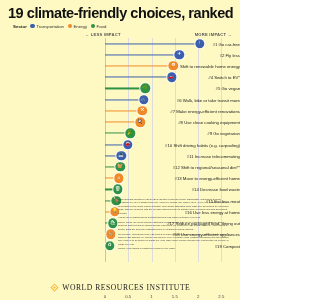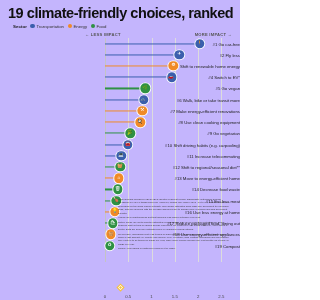--- a/index.html
+++ b/index.html
@@ -2,21 +2,21 @@
 <html><head>
 <meta charset="utf-8">
 <style>
   * { box-sizing: border-box; margin: 0; padding: 0; }
   html, body {
     width: 240px; height: 300px;
     background: #ffffff;
     font-family: "Liberation Sans", sans-serif;
     overflow: hidden;
   }
-  .page { position: relative; width: 240px; height: 300px; background: #c4b5fd; }
+  .page { position: relative; width: 240px; height: 300px; background: #fef9c3; }
 
   
   .title {
     position: absolute; left: 8px; top: 5px;
     font-size: 14.5px; font-weight: bold; color: #111111;
     letter-spacing: -0.45px; white-space: nowrap;
   }
 
   
   .legend {
@@ -286,15 +286,16 @@
         <span class="tick" style="left: 221.364px;">2.5</span>
       </div>
   </div>
 
   <div class="footer">
     <svg class="logo-mark" viewBox="0 0 24 24">
       <polygon points="12,1 23,12 12,23 1,12" fill="#f5c242"></polygon>
       <polygon points="12,5.5 18.5,12 12,18.5 5.5,12" fill="#ffffff"></polygon>
       <polygon points="12,8 16,12 12,16 8,12" fill="#f5c242"></polygon>
     </svg>
+    <span class="logo-text">WORLD RESOURCES INSTITUTE</span>
   </div>
 
 </div>
 
 </body></html>

